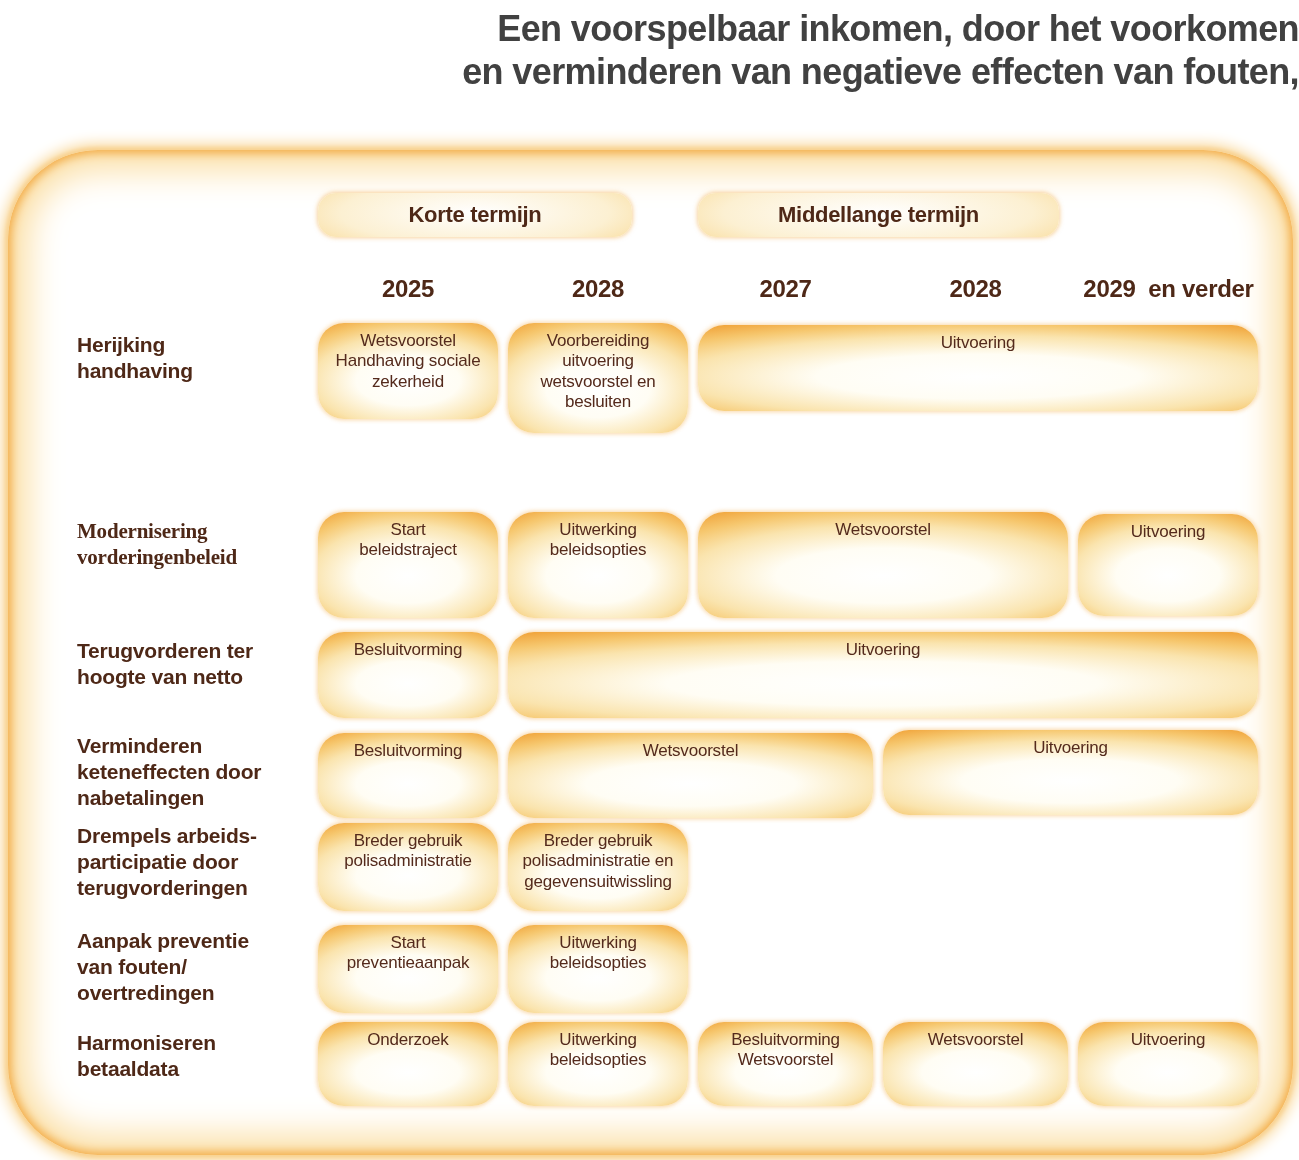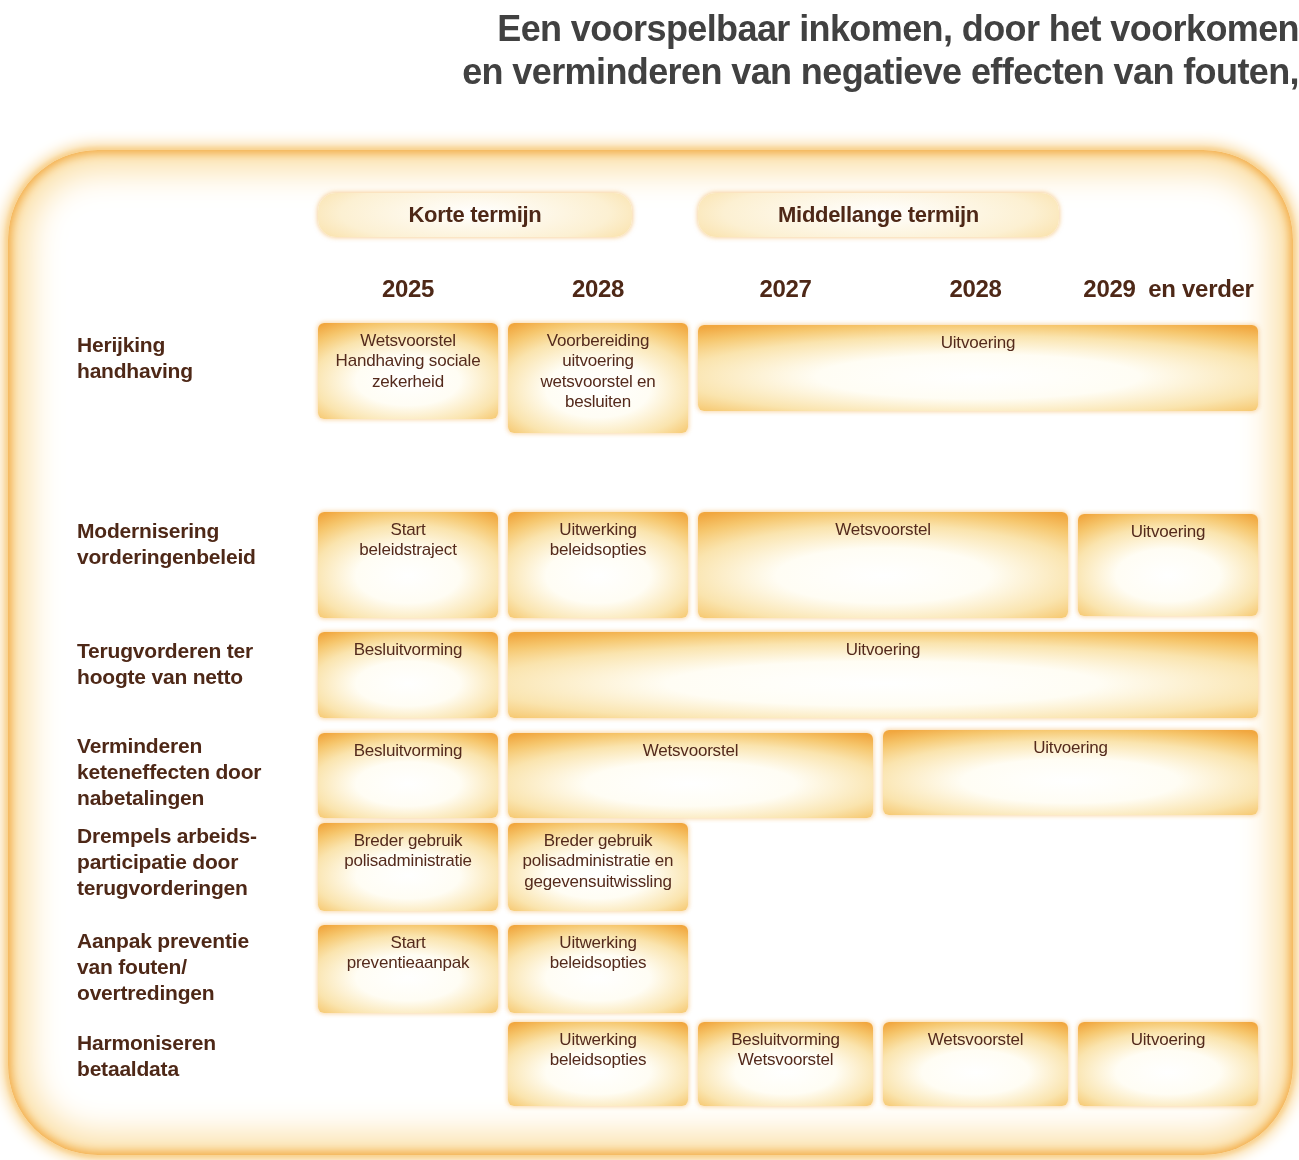--- a/index.html
+++ b/index.html
@@ -42,21 +42,21 @@
     white-space:pre;
   }
   
   .row-label{
     position:absolute;left:54px;width:252px;
     font-weight:bold;font-size:21px;line-height:1.24;color:#4e2817;
     white-space:pre-line;letter-spacing:-0.2px;margin-left:15px;
   }
   
   .bar{
-    position:absolute;border-radius:6px;
+    position:absolute;border-radius:26px;
     background:radial-gradient(ellipse 80% 72% at 50% 60%,
       #ffffff 0%, #fffdf4 36%, #fae4ae 66%, #f6c76e 84%, #f1a73f 100%);
     box-shadow:0 0 4px 1px rgba(241,167,63,.45);
     display:flex;justify-content:center;align-items:flex-start;
     padding:8px 6px;box-sizing:border-box;
     text-align:center;color:#542a1c;
     font-size:17px;line-height:1.2;white-space:pre-line;letter-spacing:-0.2px;
   }
 </style>
 </head>
@@ -73,21 +73,21 @@
   <div class="pill" style="left:690px;top:43px;width:361px;">Middellange termijn</div>
 
   <div class="year" style="left:310px;top:122px;width:180px;">2025</div>
   <div class="year" style="left:500px;top:122px;width:180px;">2028</div>
   <div class="year" style="left:690px;top:122px;width:175px;">2027</div>
   <div class="year" style="left:875px;top:122px;width:185px;">2028</div>
   <div class="year" style="left:1058px;top:122px;width:205px;">2029  en verder</div>
 
   <div class="row-label" style="top:182px;">Herijking
 handhaving</div>
-  <div class="row-label" style="top:368px;">Modernisering
+  <div class="row-label" style="top:368px;font-family:Liberation Serif, serif;">Modernisering
 vorderingenbeleid</div>
   <div class="row-label" style="top:488px;">Terugvorderen ter
 hoogte van netto</div>
   <div class="row-label" style="top:583px;">Verminderen
 keteneffecten door
 nabetalingen</div>
   <div class="row-label" style="top:673px;">Drempels arbeids-
 participatie door
 terugvorderingen</div>
   <div class="row-label" style="top:778px;">Aanpak preventie
@@ -123,20 +123,21 @@
 polisadministratie</div>
   <div class="bar" style="left:500px;top:673px;width:180px;height:88px;">Breder gebruik
 polisadministratie en
 gegevensuitwissling</div>
 
   <div class="bar" style="left:310px;top:775px;width:180px;height:88px;">Start
 preventieaanpak</div>
   <div class="bar" style="left:500px;top:775px;width:180px;height:88px;">Uitwerking
 beleidsopties</div>
 
+  <div class="bar" style="left:310px;top:872px;width:180px;height:84px;">Onderzoek</div>
   <div class="bar" style="left:500px;top:872px;width:180px;height:84px;">Uitwerking
 beleidsopties</div>
   <div class="bar" style="left:690px;top:872px;width:175px;height:84px;">Besluitvorming
 Wetsvoorstel</div>
   <div class="bar" style="left:875px;top:872px;width:185px;height:84px;">Wetsvoorstel</div>
   <div class="bar" style="left:1070px;top:872px;width:180px;height:84px;">Uitvoering</div>
 
 </div>
 
 </body></html>

